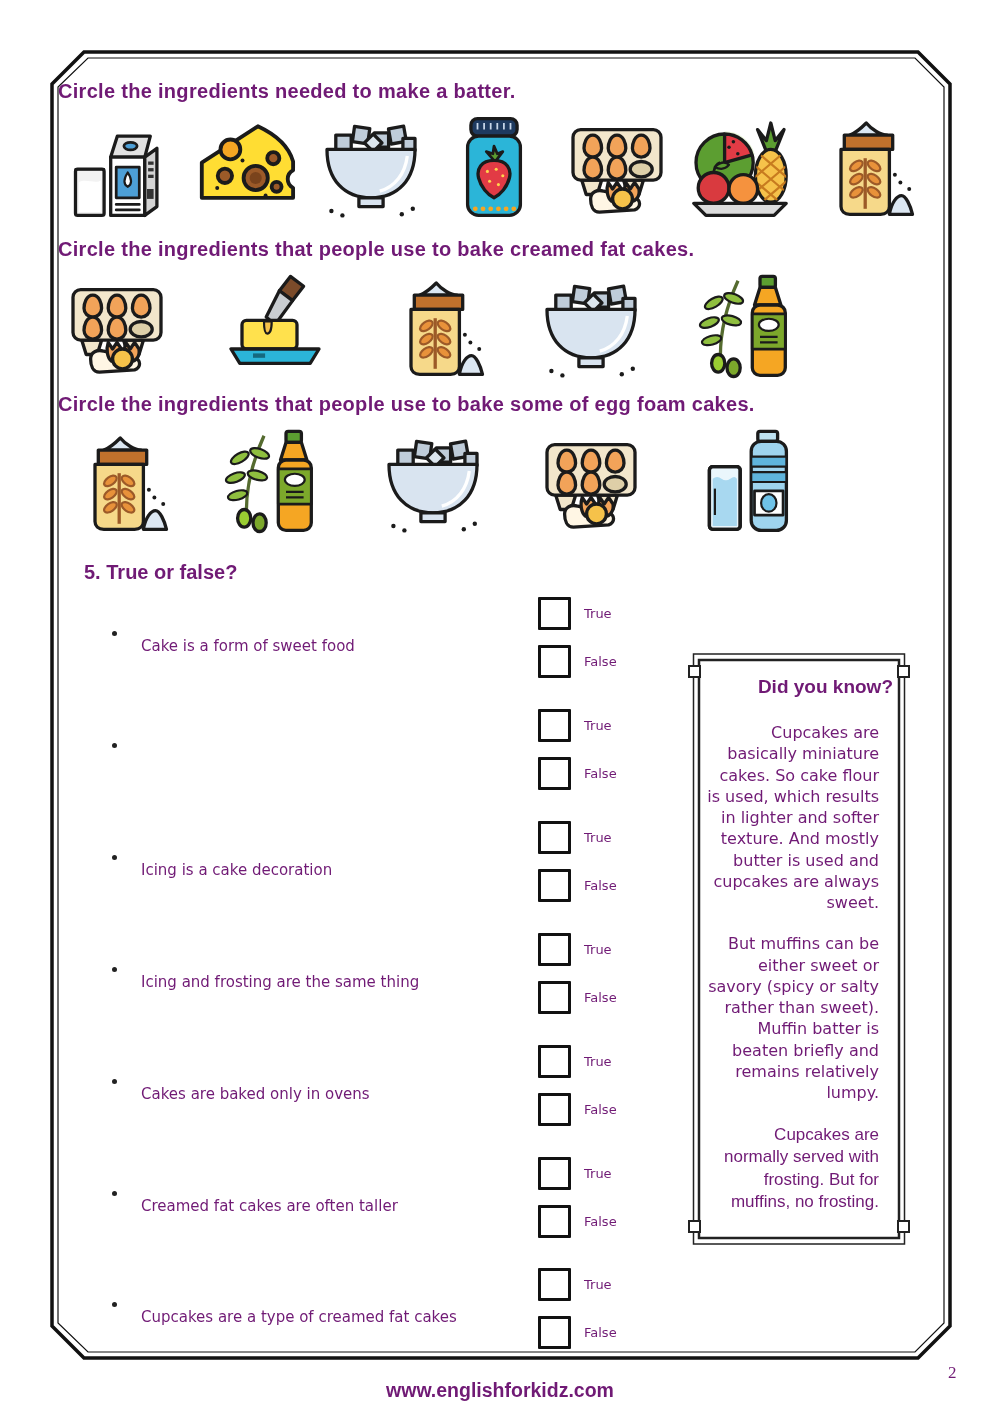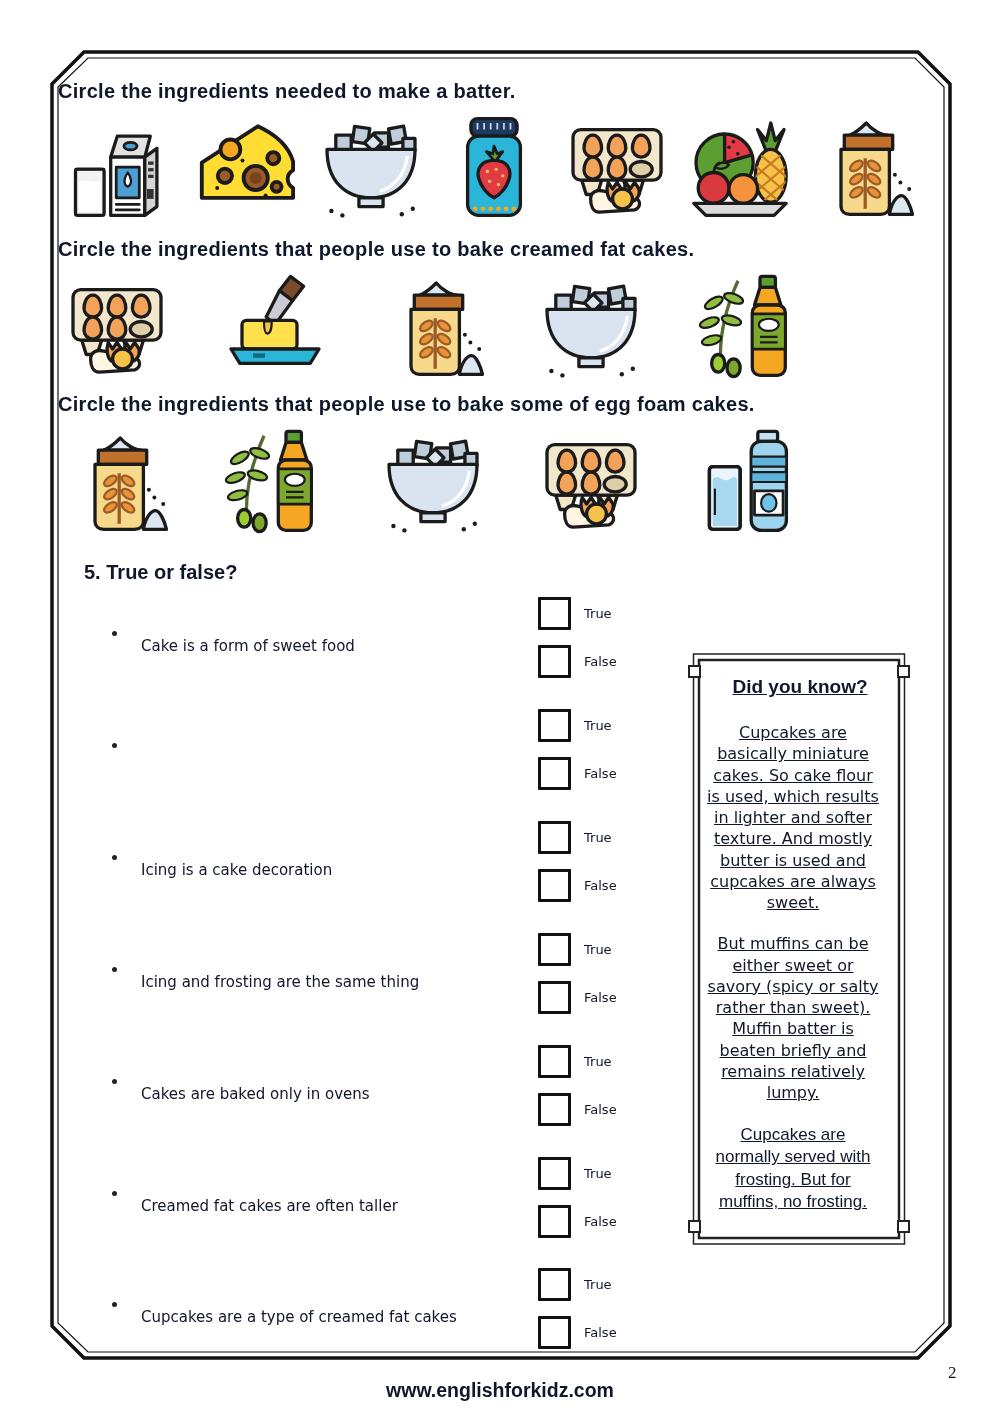--- a/index.html
+++ b/index.html
@@ -1,17 +1,17 @@
 <!DOCTYPE html>
 <html><head>
 <meta charset="utf-8">
 <style>
   html,body{margin:0;padding:0;background:#fff;}
   .page{position:relative;width:1000px;height:1415px;background:#ffffff;
-        font-family:"DejaVu Sans",sans-serif;color:#0f172a;overflow:hidden;}
+        font-family:"DejaVu Sans",sans-serif;color:#701a75;overflow:hidden;}
   svg{display:block;}
   .frame-svg{position:absolute;left:0;top:0;pointer-events:none;}
   .heading{position:absolute;left:58px;font-family:"Liberation Sans",sans-serif;
            font-weight:bold;font-size:20px;letter-spacing:.3px;white-space:nowrap;}
   #h1{top:80px;} #h2{top:238px;} #h3{top:393px;}
   .icon-row{position:absolute;display:flex;justify-content:space-between;align-items:flex-end;}
   #row1{left:70px;top:102px;width:848px;height:120px;}
   #row2{left:62px;top:262px;width:742px;height:120px;}
   #row3{left:62px;top:417px;width:742px;height:120px;}
   .ing{width:110px;height:110px;}
@@ -19,21 +19,21 @@
                 font-weight:bold;font-size:20px;}
   .qrow{position:absolute;left:0;width:1000px;height:96px;}
   .qrow .bullet{position:absolute;left:112px;top:34px;width:5px;height:5px;border-radius:50%;background:#222;}
   .qrow .stmt{position:absolute;left:141px;top:36px;width:400px;font-size:15px;line-height:26px;}
   .cb{position:absolute;left:538px;width:27px;height:27px;border:3.5px solid #111;background:#fff;border-radius:1px;}
   .cb.t{top:0;} .cb.f{top:48px;}
   .cb-label{position:absolute;left:584px;font-size:13px;line-height:24px;}
   .cb-label.t{top:5px;} .cb-label.f{top:53px;}
   .dyk{position:absolute;left:692px;top:642px;width:214px;height:614px;}
   .dyk-border{position:absolute;left:0;top:0;overflow:visible;}
-  .dyk-inner{position:relative;padding:34px 13px 0 15px;text-align:center;text-decoration:underline;}
+  .dyk-inner{position:relative;padding:34px 13px 0 15px;text-align:right;}
   .dyk-title{font-family:"Liberation Sans",sans-serif;font-weight:bold;font-size:19px;margin:0 0 24px 0;}
   .dyk p{margin:0 14px 20px 0;font-size:16px;line-height:1.33;}
   .dyk p.alt{font-family:"Liberation Sans",sans-serif;font-size:17px;}
   .site{position:absolute;left:0;right:0;top:1379px;text-align:center;
         font-family:"Liberation Sans",sans-serif;font-weight:bold;font-size:19.5px;}
   .pagenum{position:absolute;left:948px;top:1363px;font-family:"Liberation Serif",serif;font-size:17px;}
 </style>
 </head>
 <body>
 

